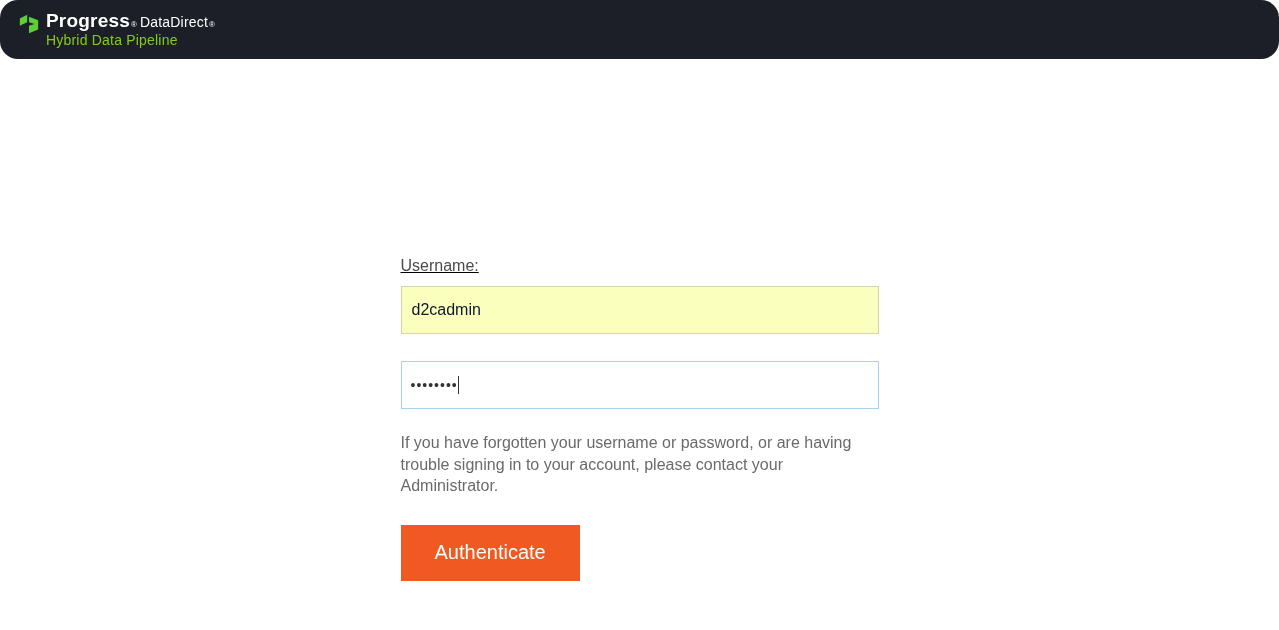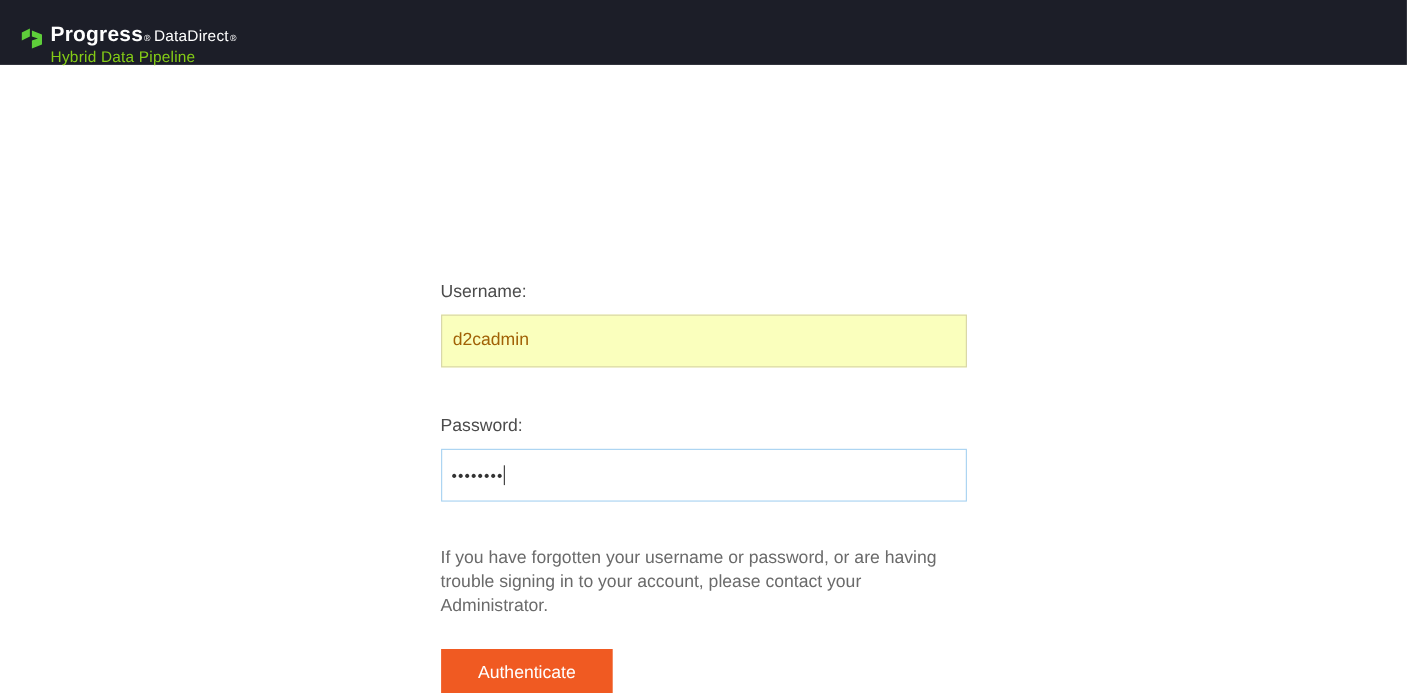--- a/index.html
+++ b/index.html
@@ -11,22 +11,23 @@
       font-family: Arial, Helvetica, sans-serif;
       background: #ffffff;
       width: 1279px;
       height: 630px;
       overflow: hidden;
     }
     .header {
       background: #1c1e28;
       height: 59px;
       display: flex;
-      align-items: flex-end;
+      align-items: center;
       padding-left: 18px;
+      border-radius: 18px;
     }
     .logo-wrap {
       display: flex;
       align-items: flex-start;
     }
     .logo-icon {
       width: 22px;
       height: 22px;
       margin-right: 6px;
       margin-top: 2px;
@@ -79,55 +80,56 @@
       margin-bottom: 11px;
     }
     .input {
       width: 100%;
       height: 48px;
       font-size: 16px;
       padding: 12px 10px;
       border: 1px solid #bfbfbf;
       outline: none;
       font-family: inherit;
-      color: #a16207;
+      color: #0f172a;
     }
     .input.username {
       background: #faffbd;
       border-color: #d6d4a6;
     }
     .input.password {
       background: #ffffff;
       border: 1px solid #a5d1f1;
       letter-spacing: 1px;
       font-family: Arial, sans-serif;
     }
     .cursor {
       display: inline-block;
       width: 1px;
       height: 18px;
       background: #333;
     }
     .field-group {
-      margin-bottom: 45px;
+      margin-bottom: 27px;
+      text-decoration: underline;
     }
     .help-text {
       font-size: 16px;
       color: #6a6a6a;
       line-height: 1.35;
       margin-top: -4px;
       margin-bottom: 28px;
     }
     .btn {
       background: #f05a22;
       color: #ffffff;
       border: none;
-      font-size: 16px;
+      font-size: 20px;
       padding: 0 34px;
-      height: 45px;
+      height: 56px;
       cursor: pointer;
       font-family: inherit;
     }
     .pw-wrap {
       position: relative;
       display: flex;
       align-items: center;
     }
     .pw-display {
       position: absolute;
@@ -165,21 +167,20 @@
 
 <div class="main">
   <div class="form-box">
 
     <div class="field-group">
       <div class="field-label">Username:</div>
       <input type="text" class="input username" value="d2cadmin" style="">
     </div>
 
     <div class="field-group">
-      <div class="field-label">Password:</div>
       <div class="pw-wrap">
         <input type="text" class="input password" readonly="" style="">
         <div class="pw-display">
           <span>••••••••</span>
             <span class="cursor"></span>
         </div>
       </div>
     </div>
 
     <div class="help-text">If you have forgotten your username or password, or are having trouble signing in to your account, please contact your Administrator.</div>

